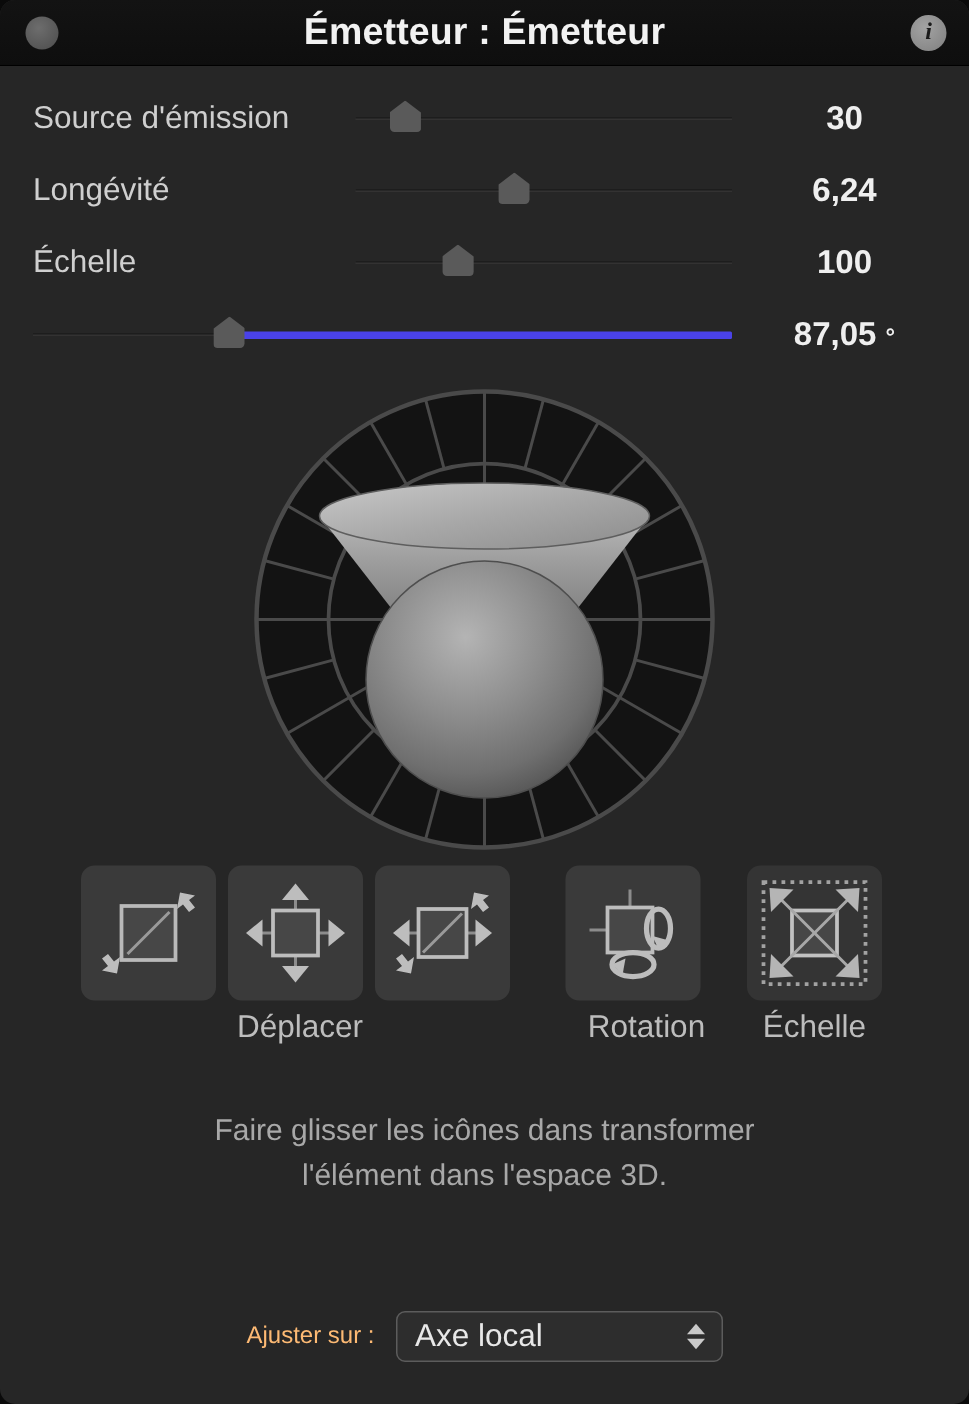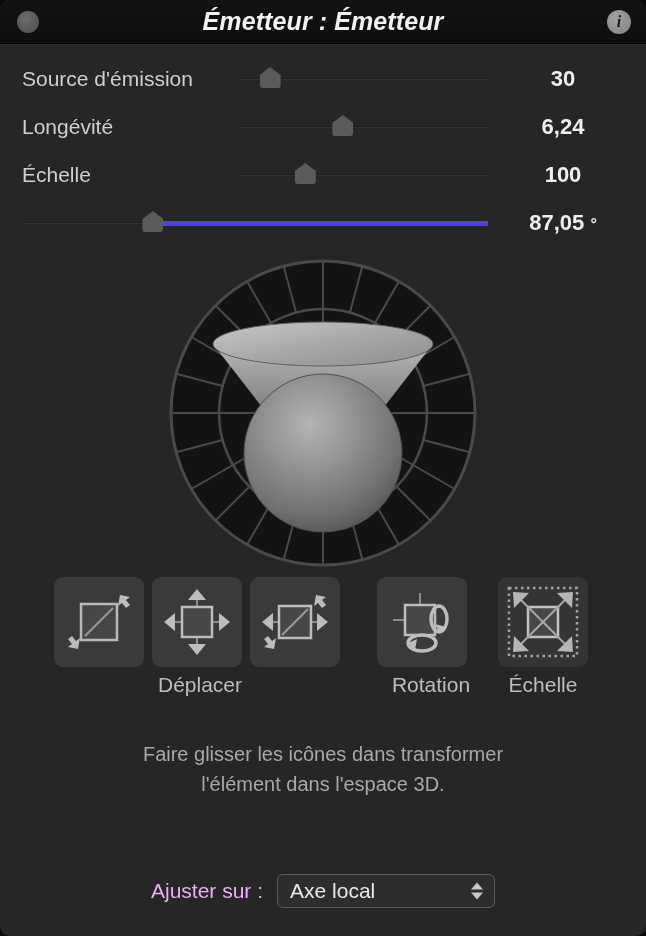--- a/index.html
+++ b/index.html
@@ -32,21 +32,20 @@
     border-bottom: 1px solid #000;
     display: flex;
     align-items: center;
     justify-content: center;
   }
   .titlebar-title {
     color: #f2f2f2;
     font-size: 25px;
     font-weight: 700;
     letter-spacing: 0.1px;
-    font-style: italic;
   }
   .close-button {
     position: absolute;
     left: 17px;
     top: 11px;
     width: 22px;
     height: 22px;
     border-radius: 50%;
     background: radial-gradient(circle at 40% 35%, #6d6d6d, #565656 70%, #4a4a4a 100%);
   }
@@ -196,22 +195,22 @@
     position: absolute;
     left: 0;
     right: 0;
     bottom: 28px;
     display: flex;
     align-items: center;
     justify-content: center;
     gap: 14px;
   }
   .popup-label {
-    color: #f0abfc;
-    font-size: 21px;
+    color: #fdba74;
+    font-size: 16px;
   }
   .popup-button {
     position: relative;
     width: 218px;
     height: 34px;
     border: 1px solid #5c5c5c;
     border-radius: 6px;
     background: #2d2d2d;
     display: flex;
     align-items: center;

